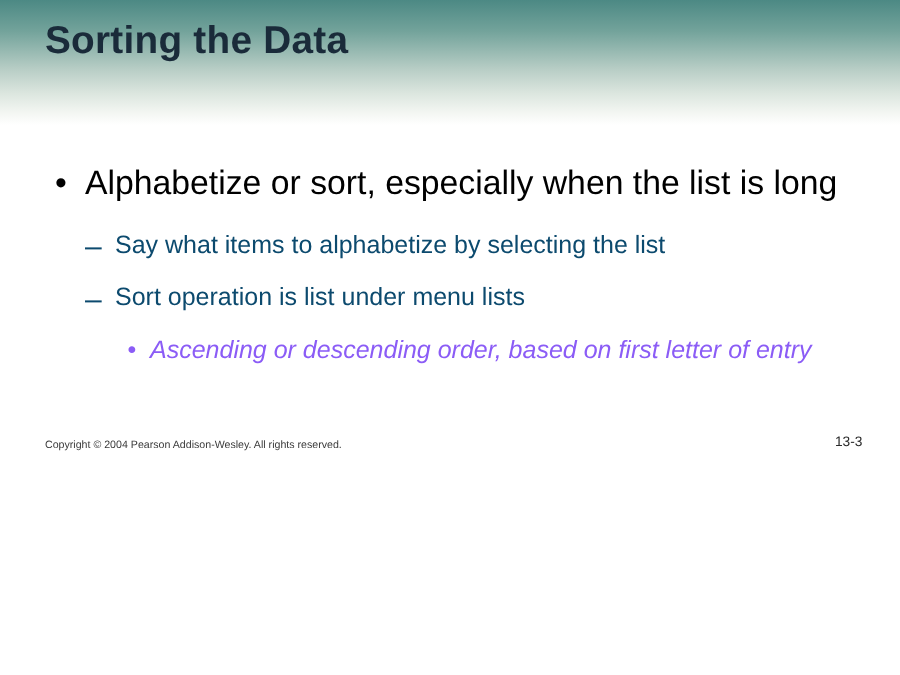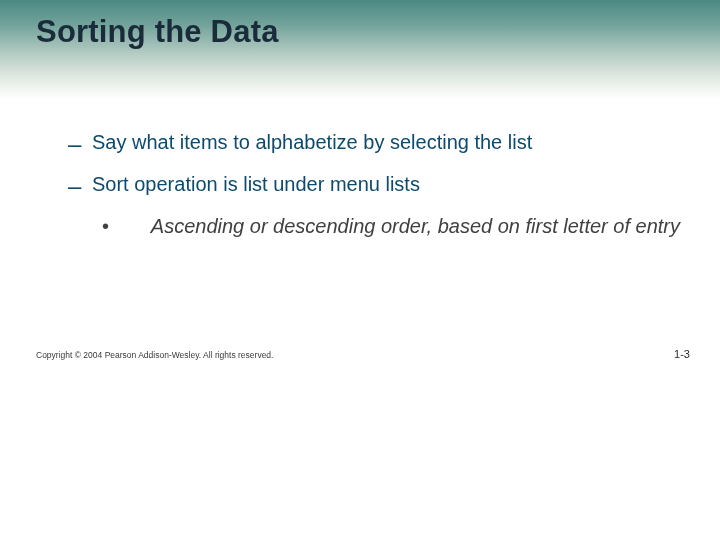--- a/index.html
+++ b/index.html
@@ -73,27 +73,26 @@
   }
   .lvl2::before {
     content: "–";
     position: absolute;
     left: 0;
     top: 0;
     font-size: 24px;
   }
   .lvl3 {
     font-size: 20px;
-    color: #404040;
+    color: #8b5cf6;
     font-style: italic;
     line-height: 1.2;
     margin-left: 60px;
     padding-left: 20px;
     position: relative;
-    text-align: right;
   }
   .lvl3::before {
     content: "•";
     position: absolute;
     left: 2px;
     top: 0;
     font-size: 20px;
     font-style: normal;
   }
   .footer-left {
@@ -112,20 +111,21 @@
   }
 </style>
 </head>
 <body>
 
 <div class="slide">
   <div class="header-bg"></div>
   <div class="title">Sorting the Data</div>
 
   <div class="content">
+    <div class="lvl1">Alphabetize or sort, especially when the list is long</div>
     <div class="lvl2">Say what items to alphabetize by selecting the list</div>
     <div class="lvl2">Sort operation is list under menu lists</div>
     <div class="lvl3">Ascending or descending order, based on first letter of entry</div>
   </div>
 
   <div class="footer-left">Copyright © 2004 Pearson Addison-Wesley. All rights reserved.</div>
-  <div class="footer-right">1-3</div>
+  <div class="footer-right">13-3</div>
 </div>
 
 </body></html>

